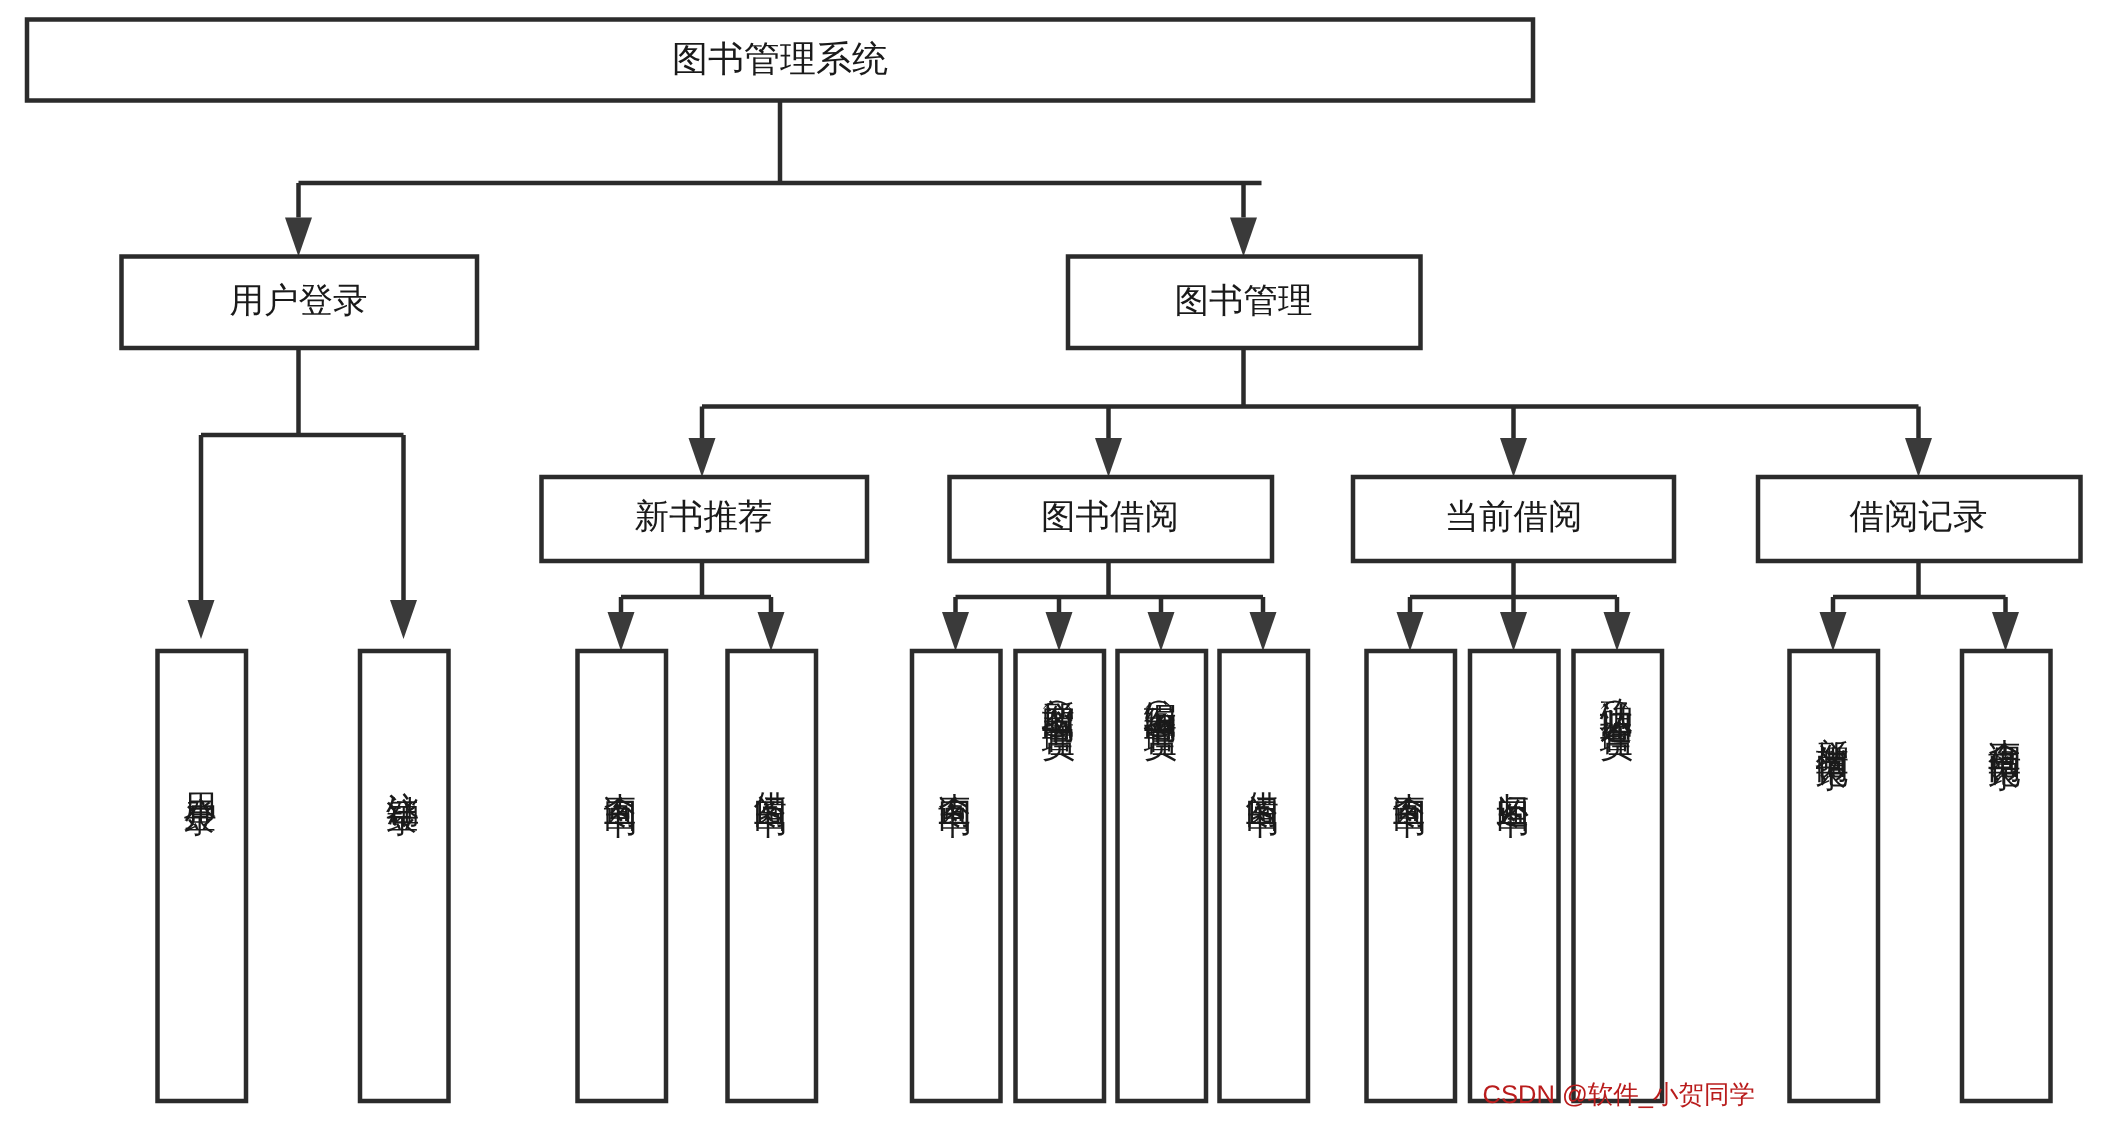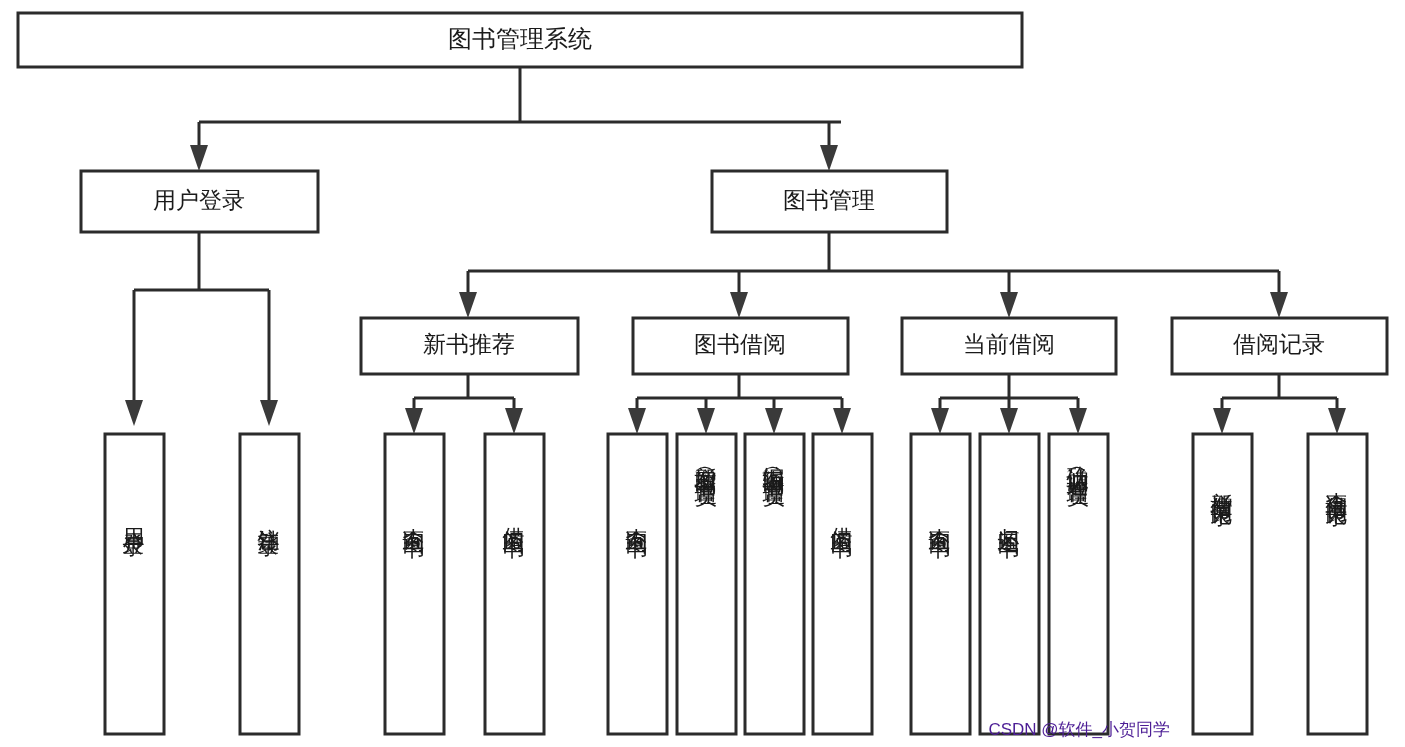--- a/index.html
+++ b/index.html
@@ -57,21 +57,21 @@
     writing-mode: vertical-rl;
     text-orientation: upright;
     letter-spacing: 3px;
   }
   .watermark {
     position: absolute;
     right: 8px;
     bottom: 6px;
     font-family: "Liberation Sans", "DejaVu Sans", sans-serif;
     font-size: 17px;
-    color: #4c1d95;
+    color: #b91c1c;
     white-space: nowrap;
     pointer-events: none;
   }
 </style>
 </head>
 <body>
 
 <div id="diagram-root">
   <svg class="flow" viewBox="0 0 1405 747" xmlns="http://www.w3.org/2000/svg">
 

